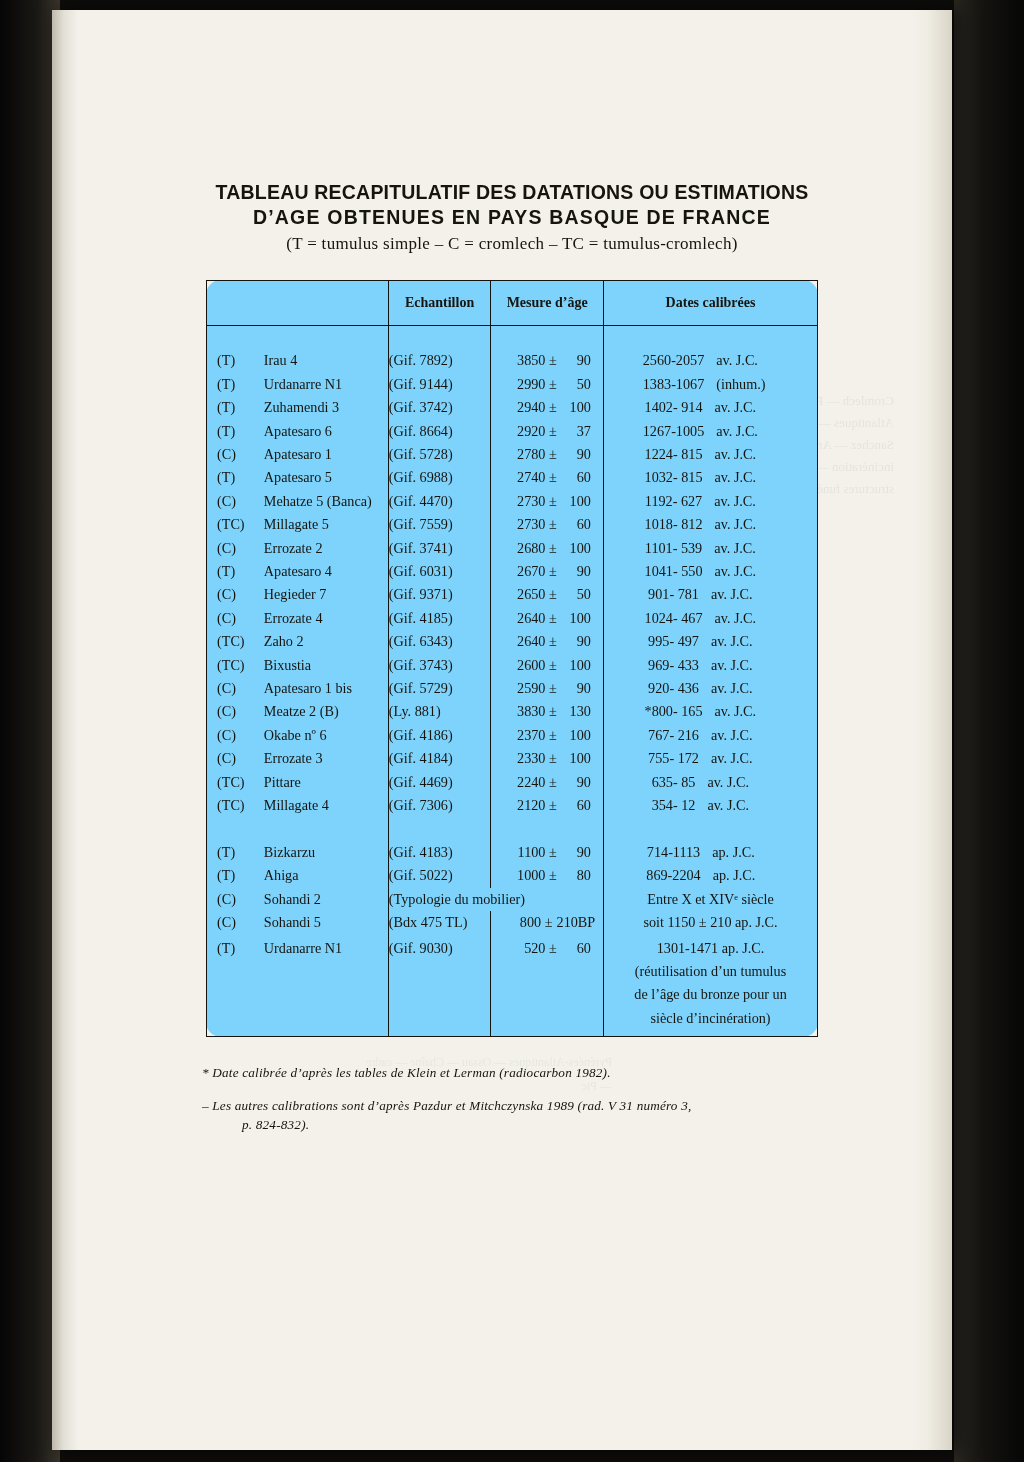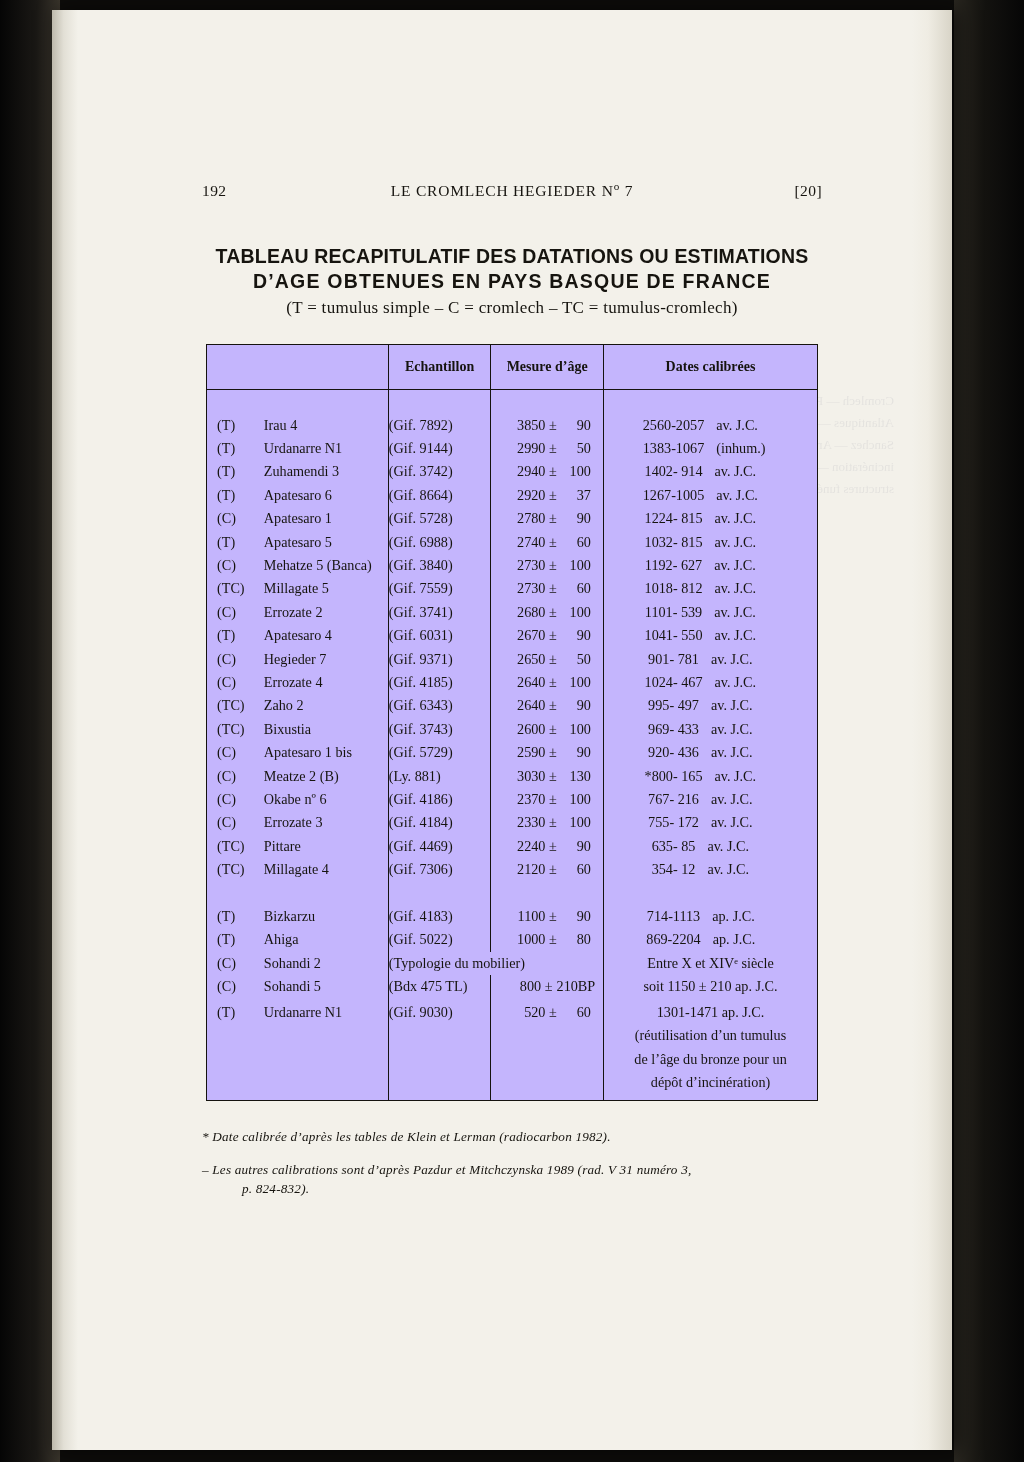--- a/index.html
+++ b/index.html
@@ -143,22 +143,23 @@
     font-size: 17px;
     margin: 4px 0 26px 0;
     letter-spacing: 0.3px;
     font-family: "Liberation Serif", serif;
   }
 
   table.data {
     border-collapse: collapse;
     width: 612px;
     margin: 0 auto;
-    background: #c4b5fd;
+    background: #7dd3fc;
     font-size: 14.2px;
+    border-radius: 15px;
   }
   table.data, table.data td, table.data th {
     border: 1px solid #15130f;
   }
   table.data th {
     font-family: "Liberation Serif", serif;
     font-weight: bold;
     font-size: 14px;
     padding: 9px 4px;
     text-align: center;
@@ -245,25 +246,20 @@
   </div>
   <div class="showthrough2">
     Pyrénées-Atlantiques — Ossau — Chaîne — cadre — Pic
   </div>
   <div class="showthrough3">
     ARCHEOLOGIE  PREHISTORIQUE
   </div>
 
   <div class="content">
 
-    <div class="runhead">
-      <span class="folio">192</span>
-      <span class="title">LE CROMLECH HEGIEDER N<span class="sup">o</span> 7</span>
-      <span class="bracket">[20]</span>
-    </div>
 
     <h1 class="tab-title">
       <span class="l1">TABLEAU RECAPITULATIF DES DATATIONS OU ESTIMATIONS</span><br>
       <span class="l2">D’AGE  OBTENUES  EN  PAYS  BASQUE  DE  FRANCE</span>
     </h1>
     <div class="subtitle">(T = tumulus simple – C = cromlech – TC = tumulus-cromlech)</div>
 
     <table class="data">
       <thead>
         <tr>
@@ -322,21 +318,21 @@
         <tr class="rowline">
           <td class="c-type">(T)</td>
           <td class="c-site">Apatesaro 5</td>
           <td class="c-ech">(Gif. 6988)</td>
           <td class="c-mes"><span class="mesure-num">2740</span> <span class="pm">±</span> <span class="err">60</span></td>
           <td class="c-dates"><span class="date-a">1032- 815</span><span class="date-suffix">av. J.C.</span></td>
         </tr>
         <tr class="rowline">
           <td class="c-type">(C)</td>
           <td class="c-site">Mehatze 5 (Banca)</td>
-          <td class="c-ech">(Gif. 3840)</td>
+          <td class="c-ech">(Gif. 4470)</td>
           <td class="c-mes"><span class="mesure-num">2730</span> <span class="pm">±</span> <span class="err">100</span></td>
           <td class="c-dates"><span class="date-a">1192- 627</span><span class="date-suffix">av. J.C.</span></td>
         </tr>
         <tr class="rowline">
           <td class="c-type">(TC)</td>
           <td class="c-site">Millagate 5</td>
           <td class="c-ech">(Gif. 7559)</td>
           <td class="c-mes"><span class="mesure-num">2730</span> <span class="pm">±</span> <span class="err">60</span></td>
           <td class="c-dates"><span class="date-a">1018- 812</span><span class="date-suffix">av. J.C.</span></td>
         </tr>
@@ -386,21 +382,21 @@
           <td class="c-type">(C)</td>
           <td class="c-site">Apatesaro 1 bis</td>
           <td class="c-ech">(Gif. 5729)</td>
           <td class="c-mes"><span class="mesure-num">2590</span> <span class="pm">±</span> <span class="err">90</span></td>
           <td class="c-dates"><span class="date-a">920- 436</span><span class="date-suffix">av. J.C.</span></td>
         </tr>
         <tr class="rowline">
           <td class="c-type">(C)</td>
           <td class="c-site">Meatze 2 (B)</td>
           <td class="c-ech">(Ly.    881)</td>
-          <td class="c-mes"><span class="mesure-num">3030</span> <span class="pm">±</span> <span class="err">130</span></td>
+          <td class="c-mes"><span class="mesure-num">3830</span> <span class="pm">±</span> <span class="err">130</span></td>
           <td class="c-dates"><span class="date-a">*800- 165</span><span class="date-suffix">av. J.C.</span></td>
         </tr>
         <tr class="rowline">
           <td class="c-type">(C)</td>
           <td class="c-site">Okabe nº 6</td>
           <td class="c-ech">(Gif. 4186)</td>
           <td class="c-mes"><span class="mesure-num">2370</span> <span class="pm">±</span> <span class="err">100</span></td>
           <td class="c-dates"><span class="date-a">767- 216</span><span class="date-suffix">av. J.C.</span></td>
         </tr>
         <tr class="rowline">
@@ -463,21 +459,21 @@
         </tr>
         <tr class="rowline tall">
           <td class="c-type" style="vertical-align:top; padding-top:2px">(T)</td>
           <td class="c-site" style="vertical-align:top; padding-top:2px">Urdanarre N1</td>
           <td class="c-ech" style="vertical-align:top; padding-top:2px">(Gif. 9030)</td>
           <td class="c-mes" style="vertical-align:top; padding-top:2px"><span class="mesure-num">520</span> <span class="pm">±</span> <span class="err">60</span></td>
           <td class="c-dates multi">
             <span>1301-1471  ap. J.C.</span><br>
             <span>(réutilisation d’un tumulus</span><br>
             <span>de l’âge du bronze pour un</span><br>
-            <span>dépôt d’incinération)</span>
+            <span>siècle d’incinération)</span>
           </td>
         </tr>
 
       </tbody>
     </table>
 
     <div class="notes">
       <p>* Date calibrée d’après les tables de Klein et Lerman (radiocarbon 1982).</p>
       <p class="hang">
         <span>– Les autres calibrations sont d’après Pazdur et Mitchczynska 1989 (rad. V 31 numéro 3,</span>

